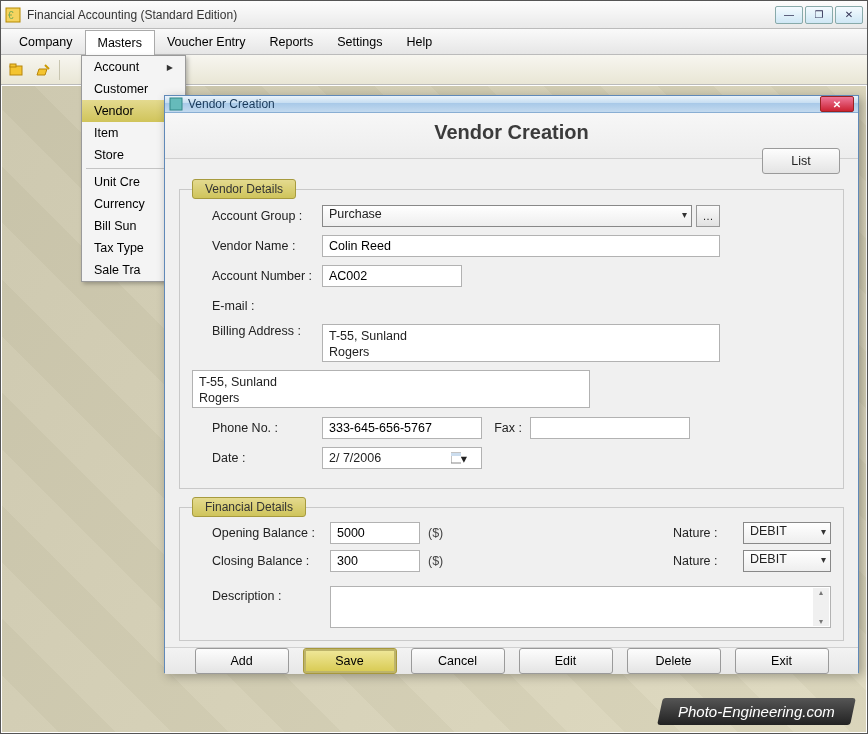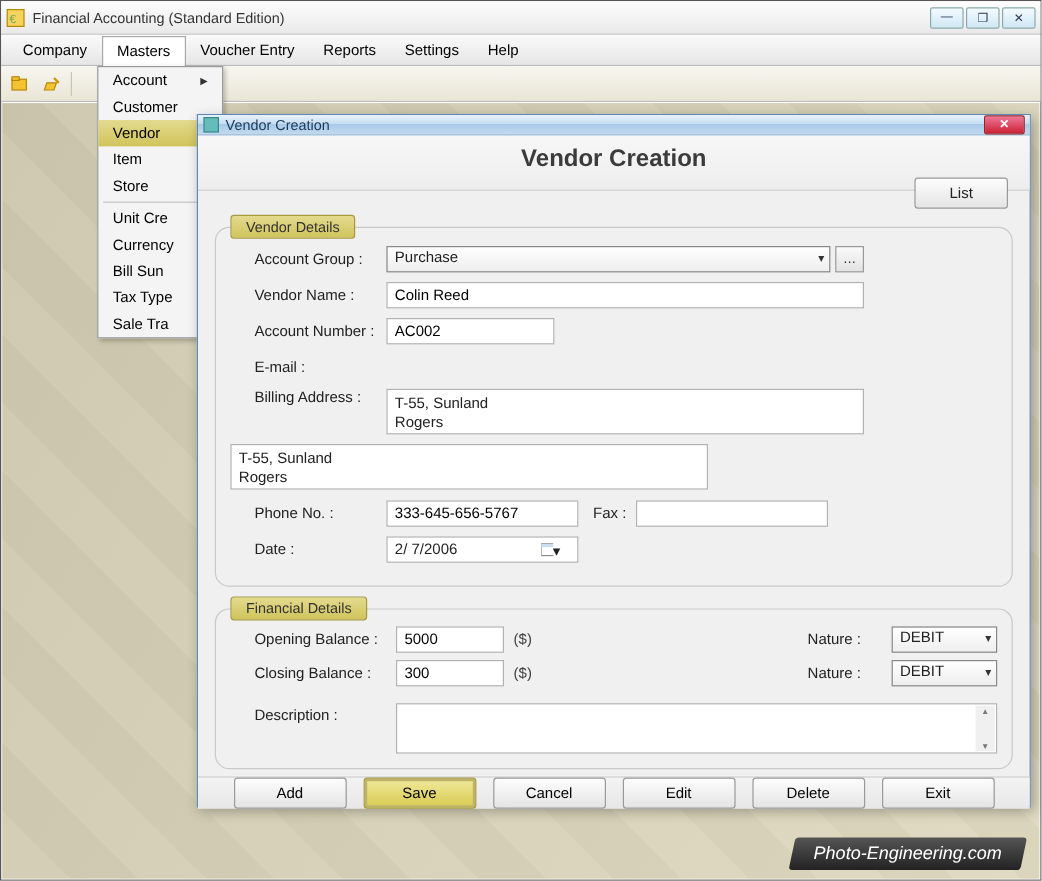--- a/index.html
+++ b/index.html
@@ -42,21 +42,21 @@
 .dlg-titlebar { height:24px; background:linear-gradient(#eaf3fb,#c5ddf1 45%,#a8c9e8 46%,#c3daef); display:flex; align-items:center; padding:0 4px; font-size:12px; color:#1a3a5a; border-bottom:1px solid #89aed3; }
 .dlg-titlebar .dlg-icon { width:14px; height:14px; margin-right:5px; }
 .dlg-titlebar .dlg-title { flex:1; }
 .dlg-close { width:34px; height:16px; background:linear-gradient(#e79,#c23); border:1px solid #922; border-radius:2px; color:#fff; display:flex; align-items:center; justify-content:center; font-size:10px; font-weight:bold; }
 .dlg-body { flex:1; padding:8px 14px 6px 14px; display:flex; flex-direction:column; font-size:12.5px; color:#222; }
 
 .dlg-heading { text-align:center; font-size:20px; color:#3b3b3b; font-weight:600; padding:8px 0 14px 0; background:linear-gradient(#f7f7f7,#ededed); margin:-8px -14px 8px -14px; border-bottom:1px solid #d0d0d0; }
 
 .top-right-btn { position:absolute; right:18px; top:52px; }
 
-.groupbox { border:1px solid #c9c9c9; border-radius:12px; padding:14px 12px 12px 12px; margin-top:14px; position:relative; }
+.groupbox { border:1px solid #c9c9c9; border-radius:0; padding:14px 12px 12px 12px; margin-top:14px; position:relative; }
 .groupbox-label { position:absolute; top:-11px; left:12px; background:linear-gradient(#e4da8f,#cfc45b); border:1px solid #a79b3e; border-radius:3px; padding:2px 12px; font-size:12px; color:#333; }
 
 .form-row { display:flex; align-items:center; margin-bottom:6px; min-height:24px; }
 .form-row.tall { align-items:flex-start; min-height:40px; }
 .form-label { width:130px; text-align:left; padding-right:6px; padding-left:20px; }
 .form-input { border:1px solid #b2b2b2; background:#fff; height:22px; padding:2px 6px; font-size:12.5px; }
 .form-input.multiline { height:38px; line-height:1.3; padding-top:3px; white-space:pre-line; }
 .form-select { border:1px solid #888; background:linear-gradient(#fff,#eee); height:22px; padding:1px 20px 1px 6px; font-size:12.5px; position:relative; display:inline-flex; align-items:flex-start; }
 .form-select::after { content:"▾"; position:absolute; right:4px; top:3px; font-size:10px; color:#333; }
 .select-wrap { display:inline-flex; align-items:center; }

